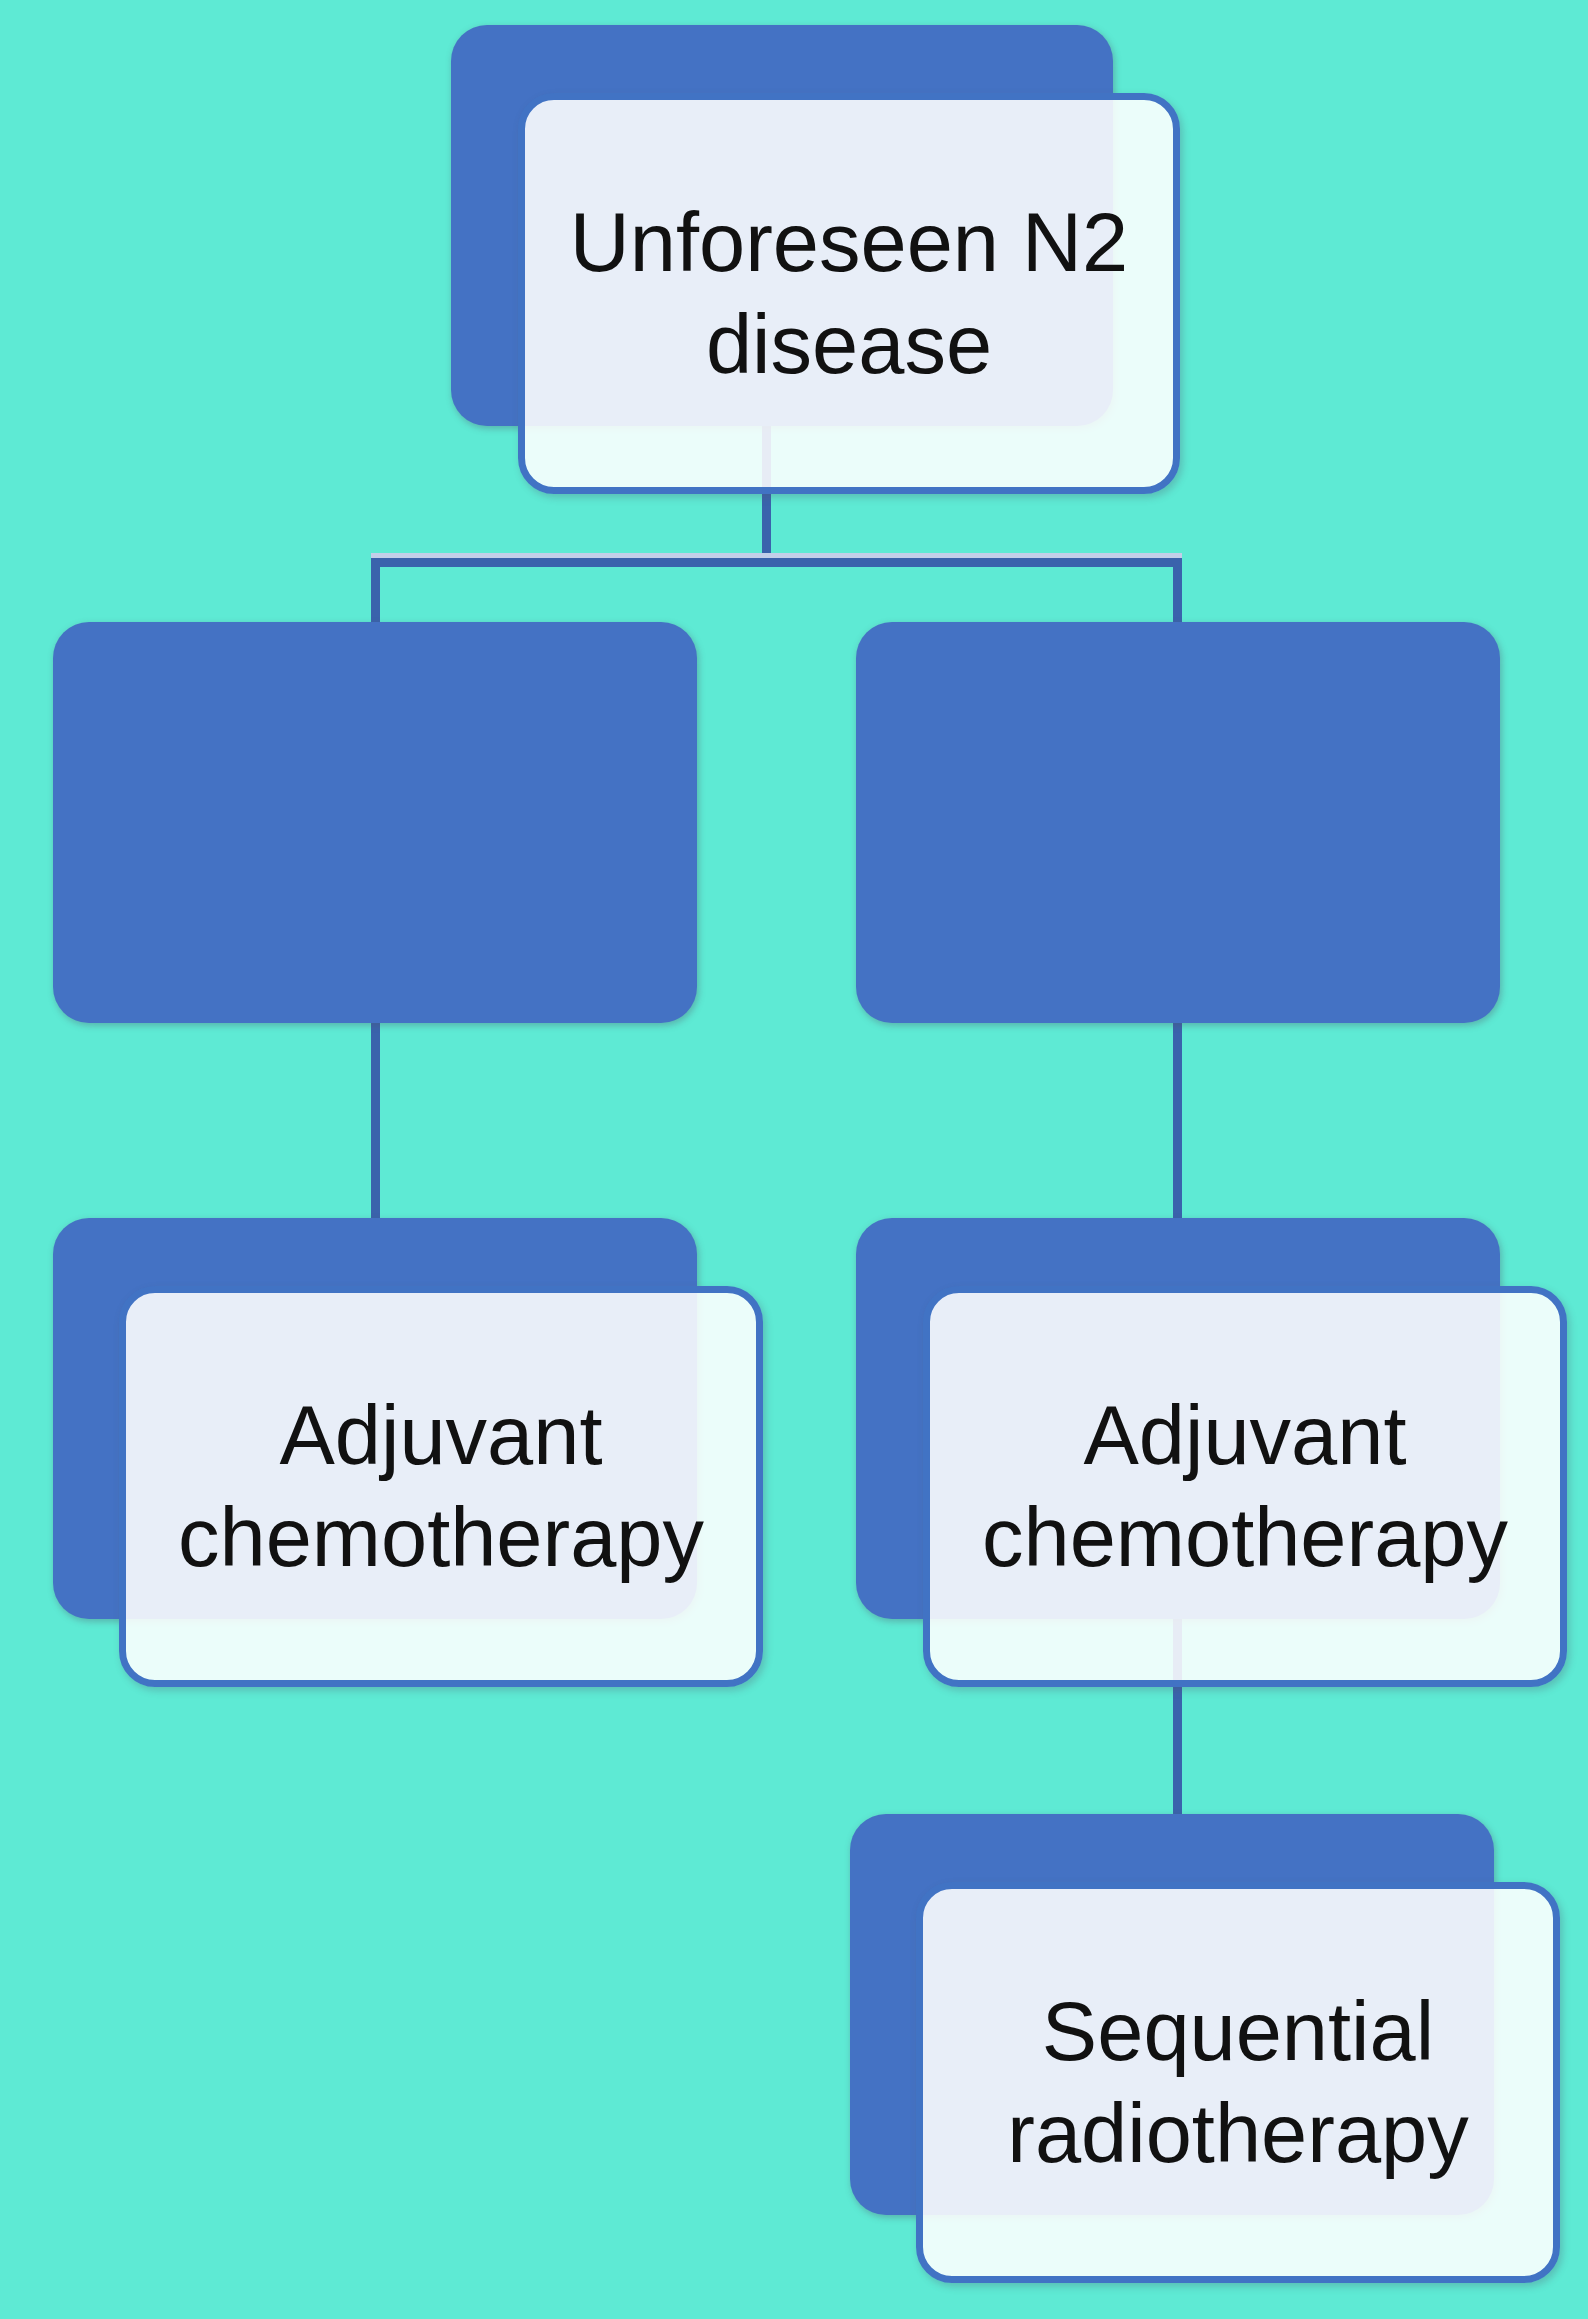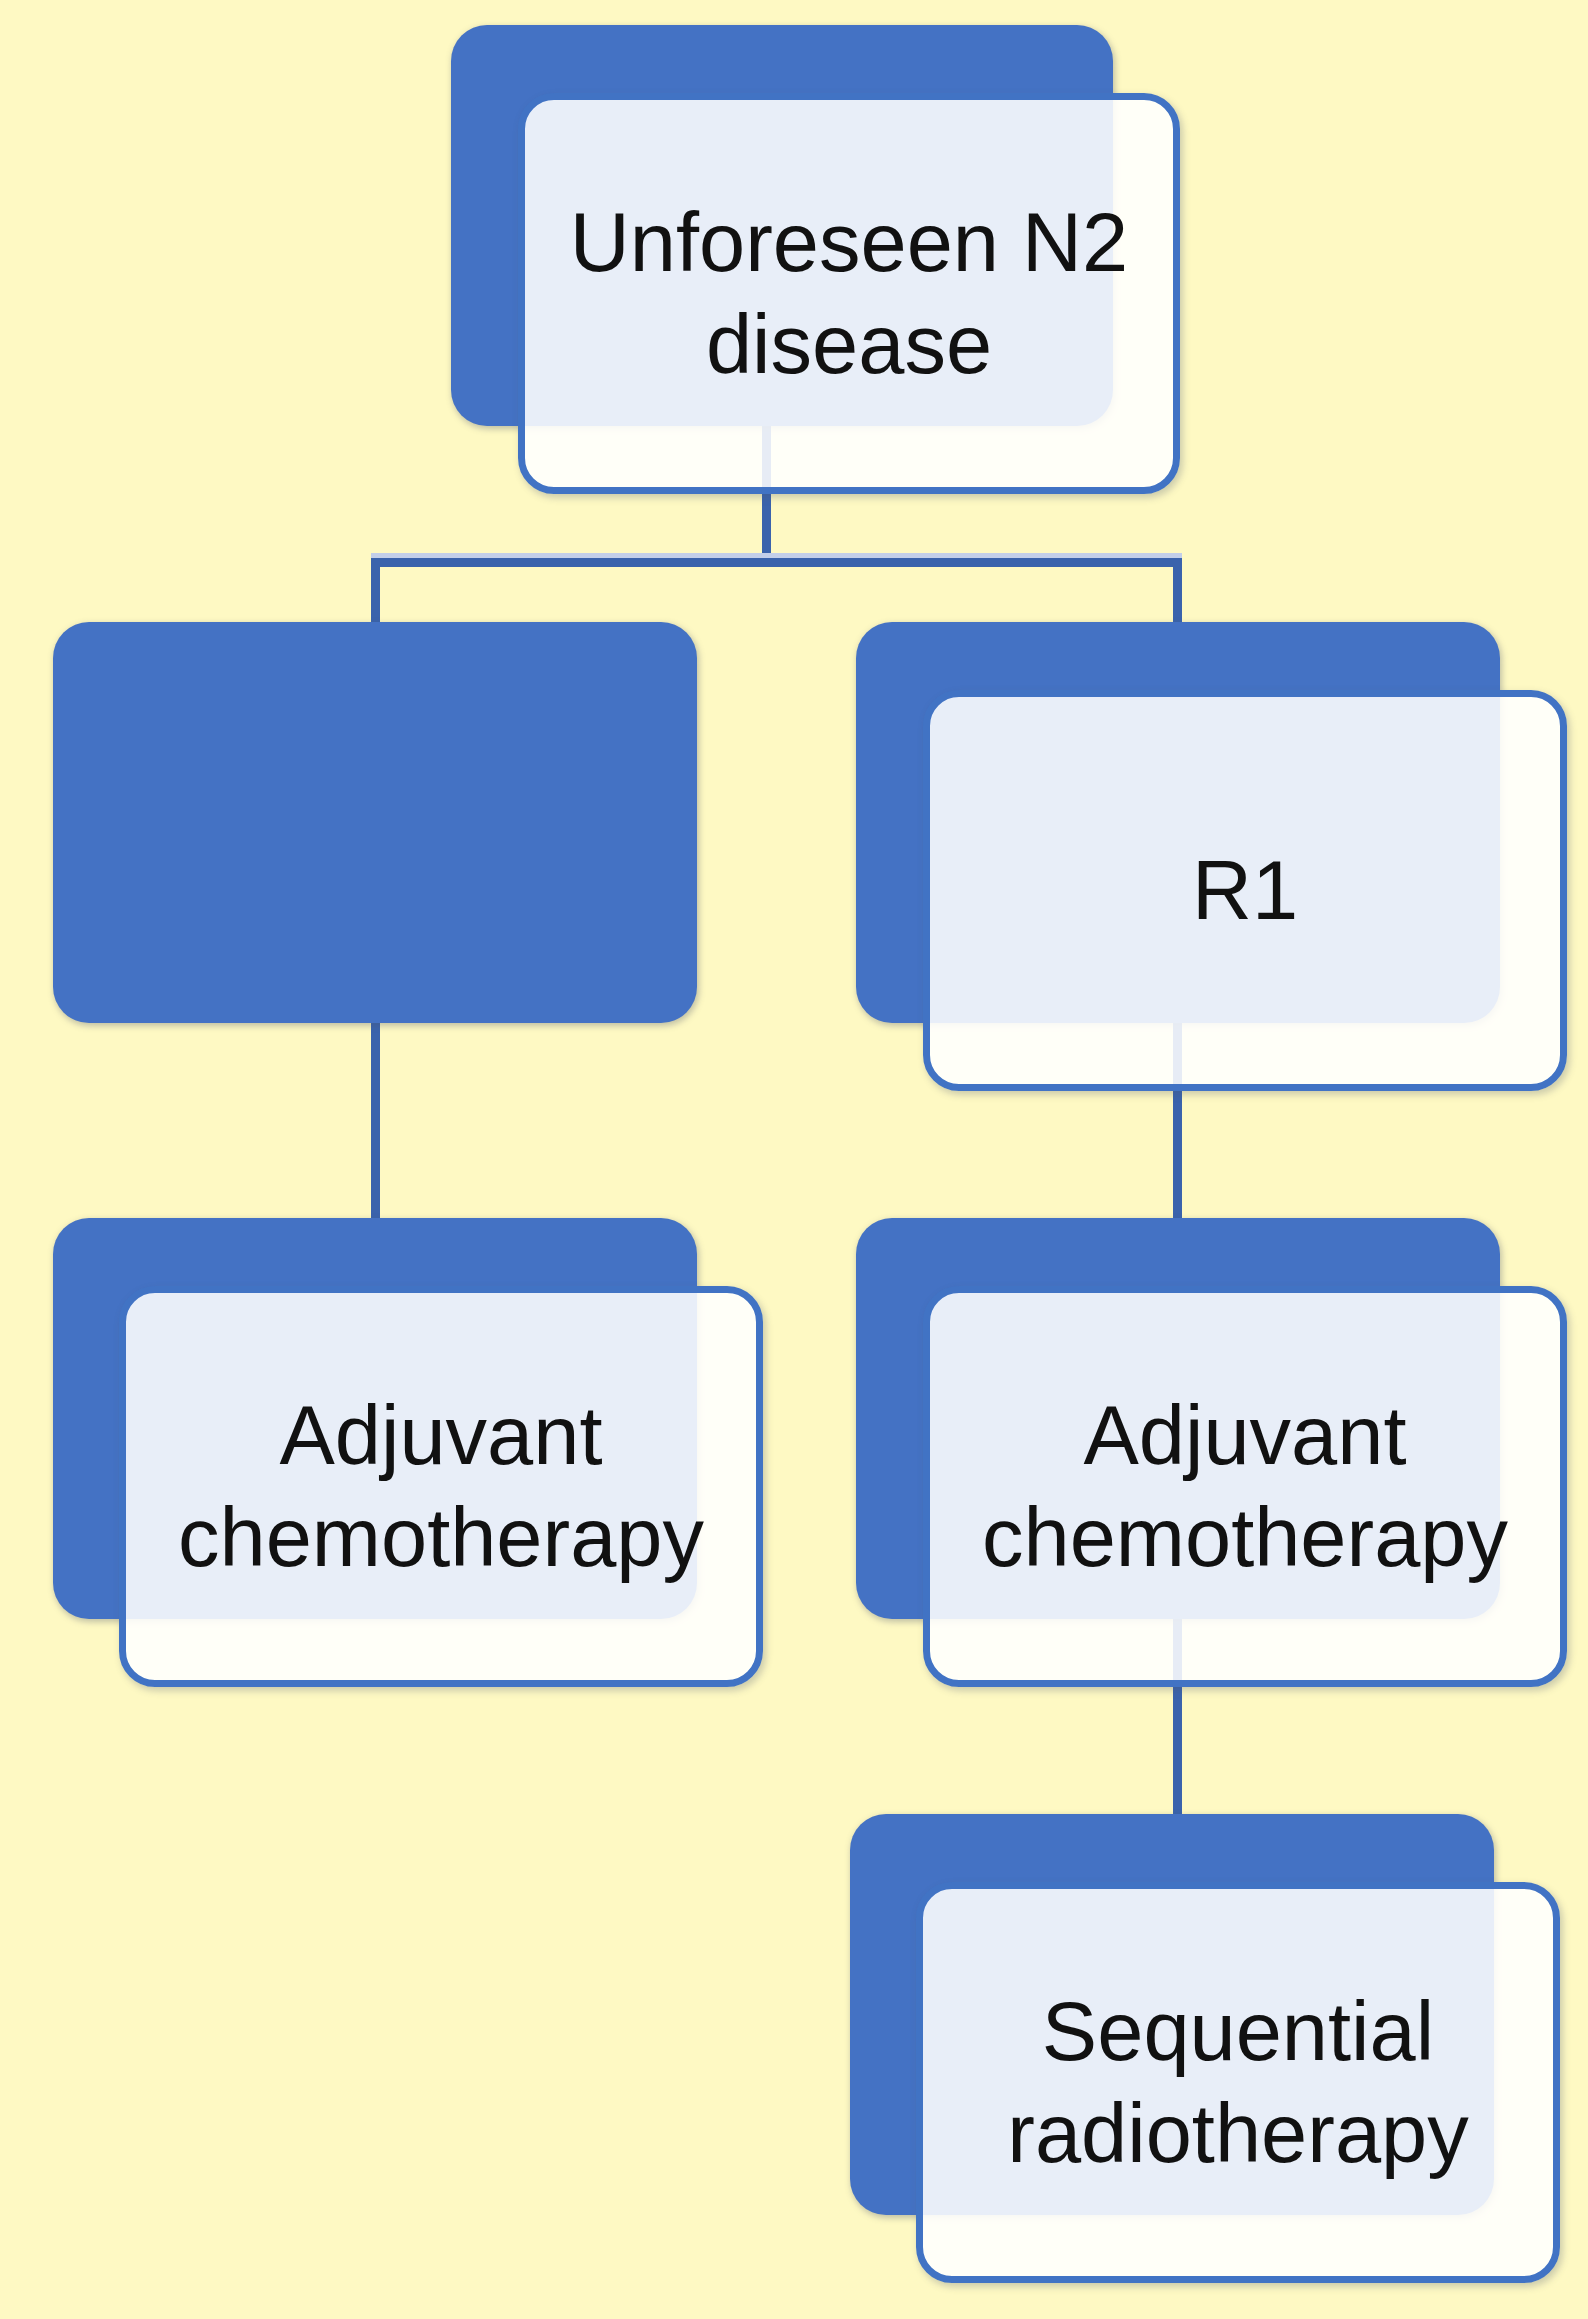--- a/index.html
+++ b/index.html
@@ -4,21 +4,21 @@
 <style>
   html, body {
     margin: 0;
     padding: 0;
     background: #ffffff;
   }
   .canvas {
     position: relative;
     width: 1589px;
     height: 2320px;
-    background: #fef9c3;
+    background: #5eead4;
     overflow: hidden;
     font-family: "Liberation Sans", "DejaVu Sans", sans-serif;
   }
 
   
   .conn {
     position: absolute;
     background: #3a63ac;
     z-index: 1;
   }
@@ -89,23 +89,20 @@
   <div class="conn conn-v-right"></div>
 
   <div class="node-back back--top"></div>
   <div class="node-front front--top">
     <span>Unforeseen N2 disease</span>
   </div>
 
   <div class="node-back back--r0"></div>
 
   <div class="node-back back--r1"></div>
-  <div class="node-front front--r1">
-    <span>R1</span>
-  </div>
 
   <div class="node-back back--acl"></div>
   <div class="node-front front--acl">
     <span>Adjuvant chemotherapy</span>
   </div>
 
   <div class="node-back back--acr"></div>
   <div class="node-front front--acr">
     <span>Adjuvant chemotherapy</span>
   </div>

